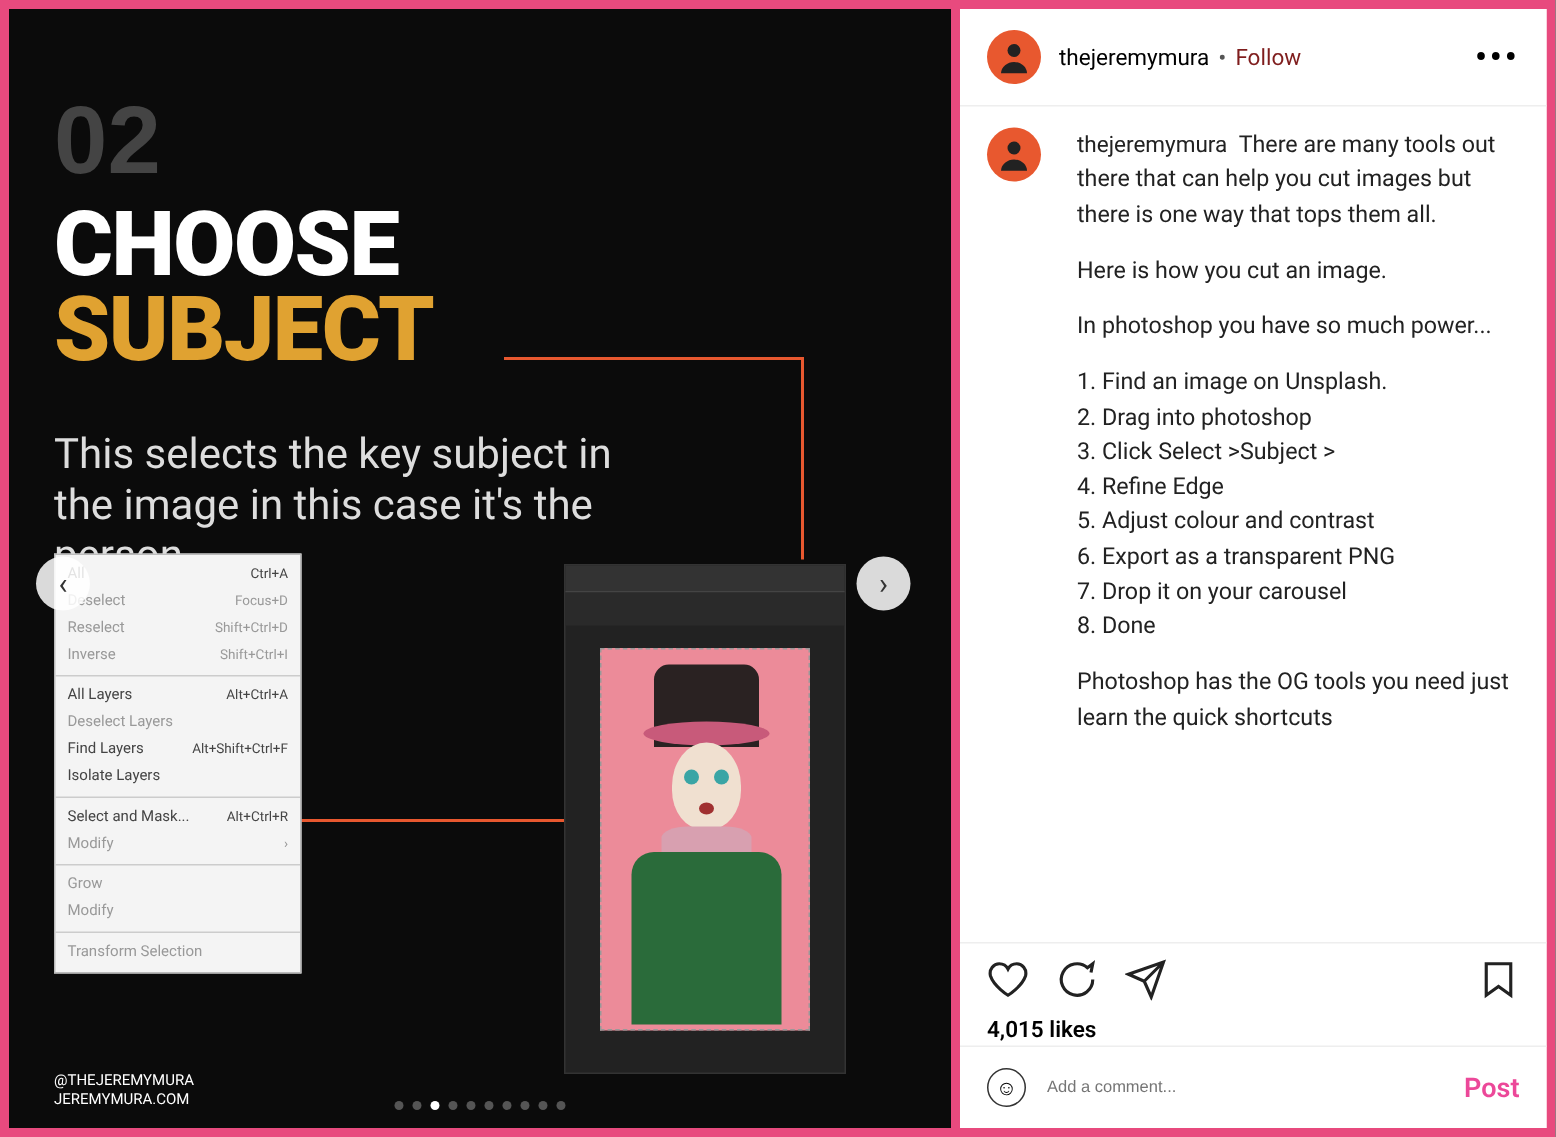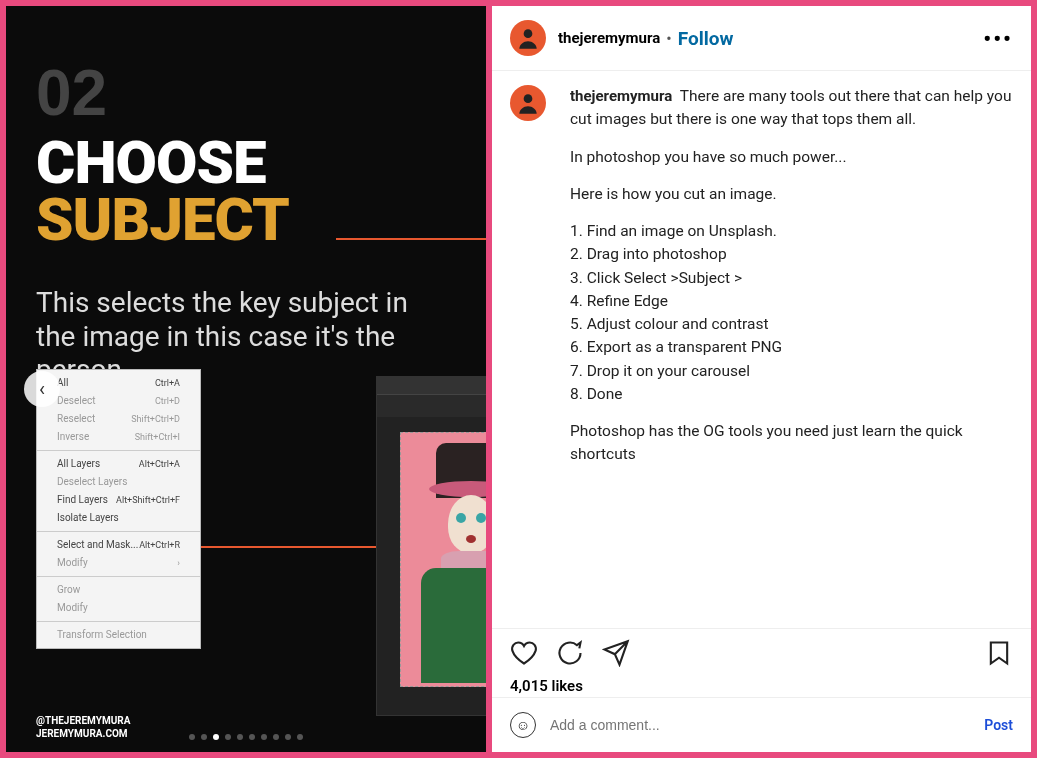--- a/index.html
+++ b/index.html
@@ -1,25 +1,25 @@
 <!DOCTYPE html>
 <html><head>
 <meta charset="utf-8">
 <style>
 *{margin:0;padding:0;box-sizing:border-box}
 body{font-family:-apple-system,BlinkMacSystemFont,"Segoe UI",Roboto,Helvetica,Arial,sans-serif;background:#fff}
 .frame{width:1037px;height:758px;border:6px solid #e84a7e;display:flex;position:relative}
-.left{width:486px;height:100%;background:#0b0b0b;position:relative;overflow:hidden;border-right:6px solid #e84a7e}
+.left{width:634px;height:100%;background:#0b0b0b;position:relative;overflow:hidden;border-right:6px solid #e84a7e}
 .num{position:absolute;top:50px;left:30px;font-size:64px;font-weight:800;color:#444;font-family:Arial,sans-serif}
 .title{position:absolute;top:128px;left:30px;font-weight:900;line-height:0.95;letter-spacing:-1px}
 .title .l1{color:#fff;font-size:60px}
 .title .l2{color:#e0a231;font-size:60px}
 .sub{position:absolute;top:280px;left:30px;color:#ddd;font-size:28px;line-height:1.2;font-weight:400;width:400px}
 .menu{position:absolute;top:363px;left:30px;width:165px;background:#f4f4f4;border:1px solid #bbb;font-size:10px;color:#444}
-.mgroup{border-bottom:1px solid #ccc;padding:4px 12px}
+.mgroup{border-bottom:1px solid #ccc;padding:4px 0}
 .mgroup:last-child{border-bottom:none}
 .mrow{display:flex;justify-content:space-between;padding:2px 8px;line-height:14px}
 .mrow.dim{color:#999}
 .mrow.sel{background:#2d7cd6;color:#fff}
 .shortcut{font-size:9px}
 .ps{position:absolute;top:370px;left:370px;width:188px;height:340px;background:#222;border:1px solid #333}
 .ps-top{height:18px;background:#333;border-bottom:1px solid #444}
 .ps-tools{height:22px;background:#2a2a2a}
 .ps-canvas{margin:15px auto;width:140px;height:255px;background:#ec8b99;position:relative;border:1px dashed #999}
 .hat{position:absolute;top:10px;left:35px;width:70px;height:55px;background:#2a2222;border-radius:10px 10px 0 0}
@@ -28,45 +28,45 @@
 .eye{position:absolute;width:10px;height:10px;background:#3aa5a5;border-radius:50%;top:18px}
 .eye.l{left:8px}.eye.r{right:8px}
 .mouth{position:absolute;top:40px;left:18px;width:10px;height:8px;background:#a03030;border-radius:50%}
 .bow{position:absolute;top:118px;left:40px;width:60px;height:25px;background:#d8a0b0;border-radius:30% 30% 30% 30%}
 .body{position:absolute;top:135px;left:20px;width:100px;height:115px;background:#2a6b3a;border-radius:15px 15px 0 0}
 .connector{position:absolute;border:2px solid #e8582f;border-left:none;border-bottom:none}
 .c1{top:232px;left:330px;width:200px;height:135px}
 .c2{top:540px;left:195px;width:175px;height:2px;border:none;border-top:2px solid #e8582f}
 .nav{position:absolute;top:365px;width:36px;height:36px;background:rgba(255,255,255,0.85);border-radius:50%;display:flex;align-items:center;justify-content:center;font-size:20px;color:#333;cursor:pointer}
 .nav.prev{left:18px}.nav.next{left:565px}
-.handle{position:absolute;bottom:12px;left:30px;color:#fff;font-size:10px;font-weight:700;line-height:1.3}
+.handle{position:absolute;bottom:12px;left:30px;color:#fff;font-size:10px;font-weight:400;line-height:1.3}
 .dots{position:absolute;bottom:12px;left:50%;transform:translateX(-50%);display:flex;gap:6px}
 .dot{width:6px;height:6px;border-radius:50%;background:#555}
 .dot.on{background:#fff}
 .right{flex:1;height:100%;background:#fff;display:flex;flex-direction:column}
 .header{display:flex;align-items:center;padding:14px 18px;border-bottom:1px solid #eee}
 .avatar{width:36px;height:36px;border-radius:50%;background:#e8582f;display:flex;align-items:center;justify-content:center;overflow:hidden;margin-right:12px}
 .avatar svg{width:26px;height:26px}
-.uname{font-weight:700;font-size:15px}
+.uname{font-weight:400;font-size:15px}
 .bullet{margin:0 6px;color:#555}
-.follow{color:#0369a1;font-weight:700;font-size:19px;cursor:pointer}
+.follow{color:#7f1d1d;font-weight:400;font-size:15px;cursor:pointer}
 .more{margin-left:auto;font-size:22px;letter-spacing:2px;cursor:pointer;font-weight:700}
 .caption{flex:1;overflow:hidden;padding:14px 18px;font-size:15.5px;line-height:1.5;color:#222}
 .caption .row{display:flex;gap:12px}
 .caption .avatar{flex-shrink:0;width:36px;height:36px}
 .caption .txt .uname{display:inline;margin-right:4px}
 .caption p{margin-top:14px}
 .actions{display:flex;align-items:center;padding:10px 18px 4px;gap:18px;border-top:1px solid #eee}
 .actions svg{width:28px;height:28px}
 .bookmark{margin-left:auto}
 .likes{padding:2px 18px;font-weight:600;font-size:15px}
 .date{padding:2px 18px 10px;color:#999;font-size:11px;letter-spacing:0.5px}
 .comment{display:flex;align-items:center;padding:14px 18px;border-top:1px solid #eee;gap:14px}
-.comment input{border:none;flex:1;font-size:14px;outline:none;color:#555}
-.post{color:#1d4ed8;font-weight:600;font-size:14px}
+.comment input{border:none;flex:1;font-size:11px;outline:none;color:#555}
+.post{color:#ec4899;font-weight:600;font-size:18px}
 .emoji{width:26px;height:26px;border:1.5px solid #333;border-radius:50%;display:flex;align-items:center;justify-content:center;font-size:14px}
 </style>
 </head>
 <body>
 
 <div class="frame">
   <div class="left">
     <div class="num">02</div>
     <div class="title">
       <div class="l1">CHOOSE</div>
@@ -76,21 +76,21 @@
     <div class="connector c1"></div>
     <div class="connector c2"></div>
     <div class="menu" id="psmenu">
         <div class="mgroup">
           <div class="mrow">
             <span>All</span>
             <span class="shortcut">Ctrl+A</span>
           </div>
           <div class="mrow dim">
             <span>Deselect</span>
-            <span class="shortcut">Ctrl+D</span>
+            <span class="shortcut">Focus+D</span>
           </div>
           <div class="mrow dim">
             <span>Reselect</span>
             <span class="shortcut">Shift+Ctrl+D</span>
           </div>
           <div class="mrow dim">
             <span>Inverse</span>
             <span class="shortcut">Shift+Ctrl+I</span>
           </div>
         </div>
@@ -192,22 +192,22 @@
       <div class="row">
         <div class="avatar">
             <svg viewBox="0 0 24 24">
               <circle cx="12" cy="8" r="4" fill="#222"></circle>
               <path d="M4 22c0-4 4-7 8-7s8 3 8 7" fill="#222"></path>
             </svg>
           </div>
         <div class="txt">
           <span class="uname">thejeremymura</span>
           <span>There are many tools out there that can help you cut images but there is one way that tops them all.</span>
+          <p>Here is how you cut an image.</p>
           <p>In photoshop you have so much power...</p>
-          <p>Here is how you cut an image.</p>
           <p id="steps">1. Find an image on Unsplash.<br>2. Drag into photoshop<br>3. Click Select &gt;Subject &gt;<br>4. Refine Edge<br>5. Adjust colour and contrast<br>6. Export as a transparent PNG<br>7. Drop it on your carousel<br>8. Done</p>
           <p>Photoshop has the OG tools you need just learn the quick shortcuts</p>
         </div>
       </div>
     </div>
 
     <div class="actions">
       <span><svg viewBox="0 0 24 24" fill="none" stroke="#222" stroke-width="1.8">
             <path d="M12 21s-8-5-10-11c-1-4 2-7 5-7 2 0 4 1 5 3 1-2 3-3 5-3 3 0 6 3 5 7-2 6-10 11-10 11z"></path>
           </svg></span>

